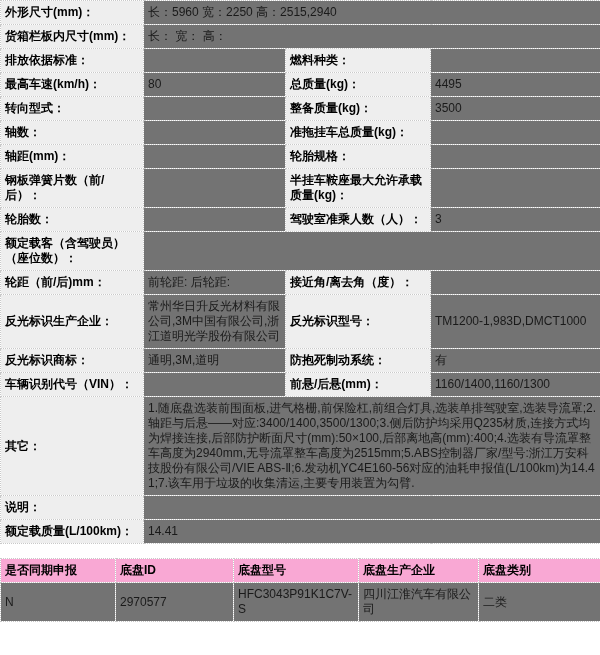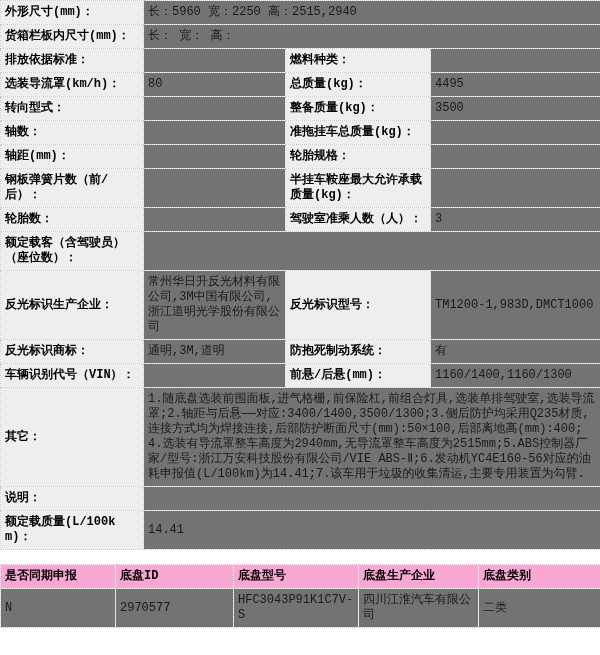--- a/index.html
+++ b/index.html
@@ -9,21 +9,20 @@
     background: #ffffff;
     font-family: "Liberation Sans", "DejaVu Sans", sans-serif;
     font-size: 12px;
     color: #1a1a1a;
     overflow: hidden;
   }
   table {
     border-collapse: collapse;
     width: 600px;
     table-layout: fixed;
-    font-family: Liberation Mono, monospace;
   }
   td, th {
     border: 1px dotted #c9c9c9;
     padding: 4px 4px;
     line-height: 15px;
     vertical-align: middle;
     text-align: left;
     word-break: break-all;
     overflow: hidden;
   }
@@ -71,21 +70,21 @@
     <td class="lbl">货箱栏板内尺寸(mm)：</td>
     <td class="val" colspan="3">长： 宽： 高：</td>
   </tr>
   <tr>
     <td class="lbl">排放依据标准：</td>
     <td class="val"></td>
     <td class="lbl">燃料种类：</td>
     <td class="val"></td>
   </tr>
   <tr>
-    <td class="lbl">选装导流罩(km/h)：</td>
+    <td class="lbl">最高车速(km/h)：</td>
     <td class="val">80</td>
     <td class="lbl">总质量(kg)：</td>
     <td class="val">4495</td>
   </tr>
   <tr>
     <td class="lbl">转向型式：</td>
     <td class="val"></td>
     <td class="lbl">整备质量(kg)：</td>
     <td class="val">3500</td>
   </tr>
@@ -109,20 +108,26 @@
   </tr>
   <tr>
     <td class="lbl">轮胎数：</td>
     <td class="val"></td>
     <td class="lbl">驾驶室准乘人数（人）：</td>
     <td class="val">3</td>
   </tr>
   <tr>
     <td class="lbl">额定载客（含驾驶员）（座位数）：</td>
     <td class="val" colspan="3"></td>
+  </tr>
+  <tr>
+    <td class="lbl">轮距（前/后)mm：</td>
+    <td class="val">前轮距: 后轮距:</td>
+    <td class="lbl">接近角/离去角（度）：</td>
+    <td class="val"></td>
   </tr>
   <tr>
     <td class="lbl">反光标识生产企业：</td>
     <td class="val">常州华日升反光材料有限公司,3M中国有限公司,浙江道明光学股份有限公司</td>
     <td class="lbl">反光标识型号：</td>
     <td class="val">TM1200-1,983D,DMCT1000</td>
   </tr>
   <tr>
     <td class="lbl">反光标识商标：</td>
     <td class="val">通明,3M,道明</td>

